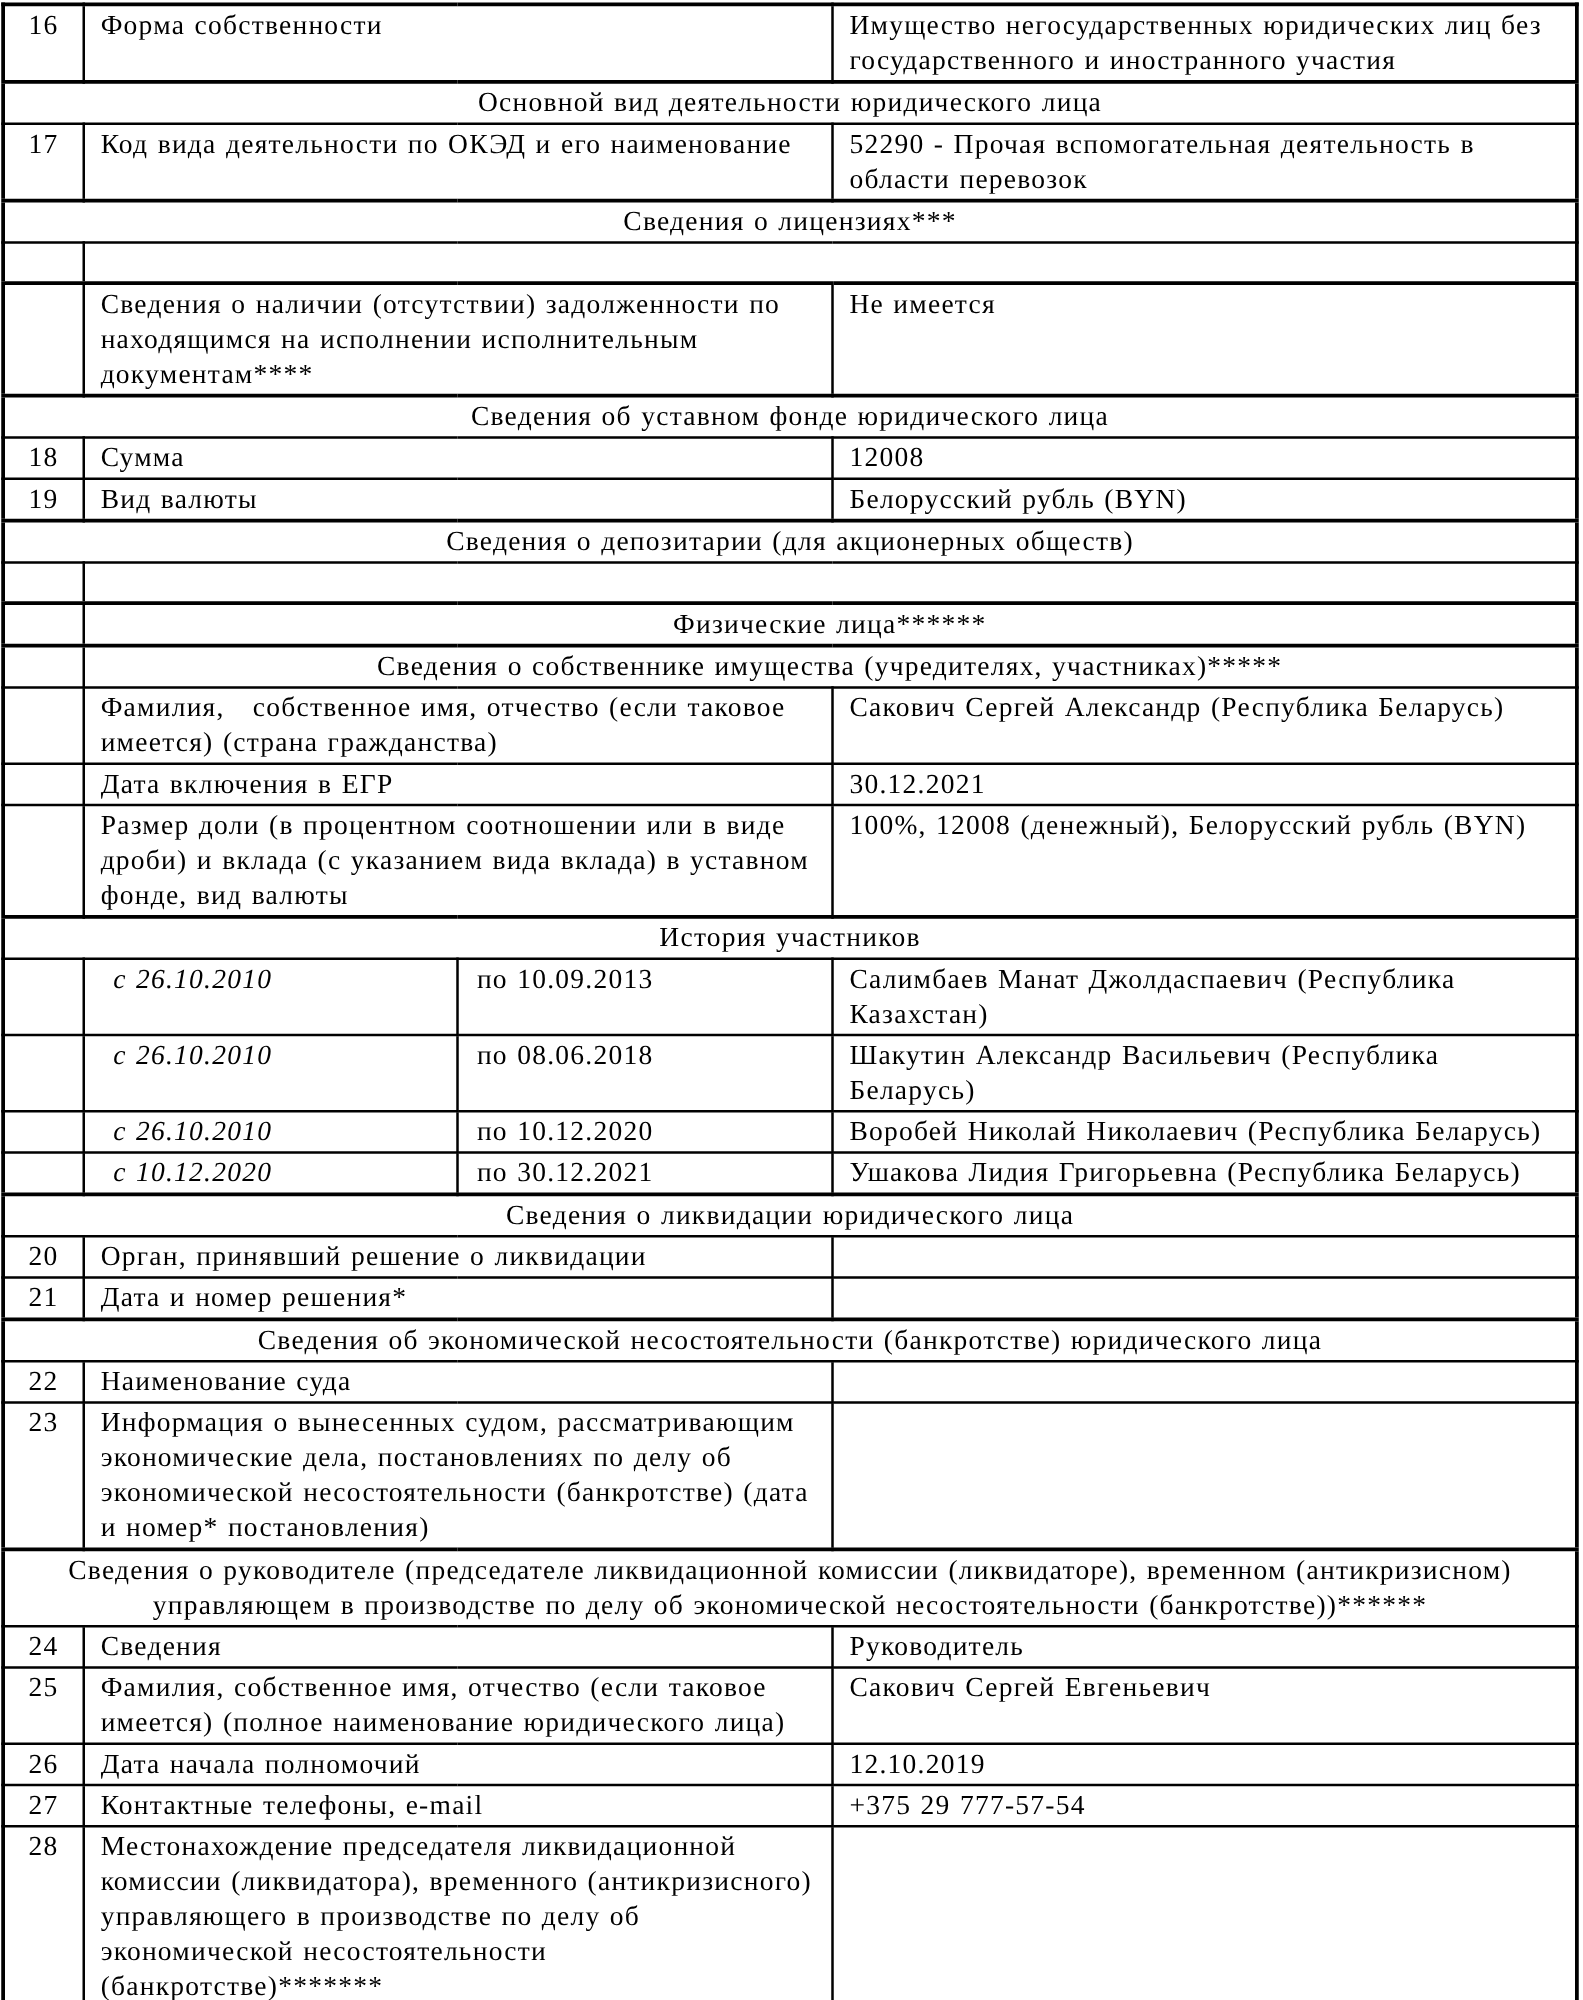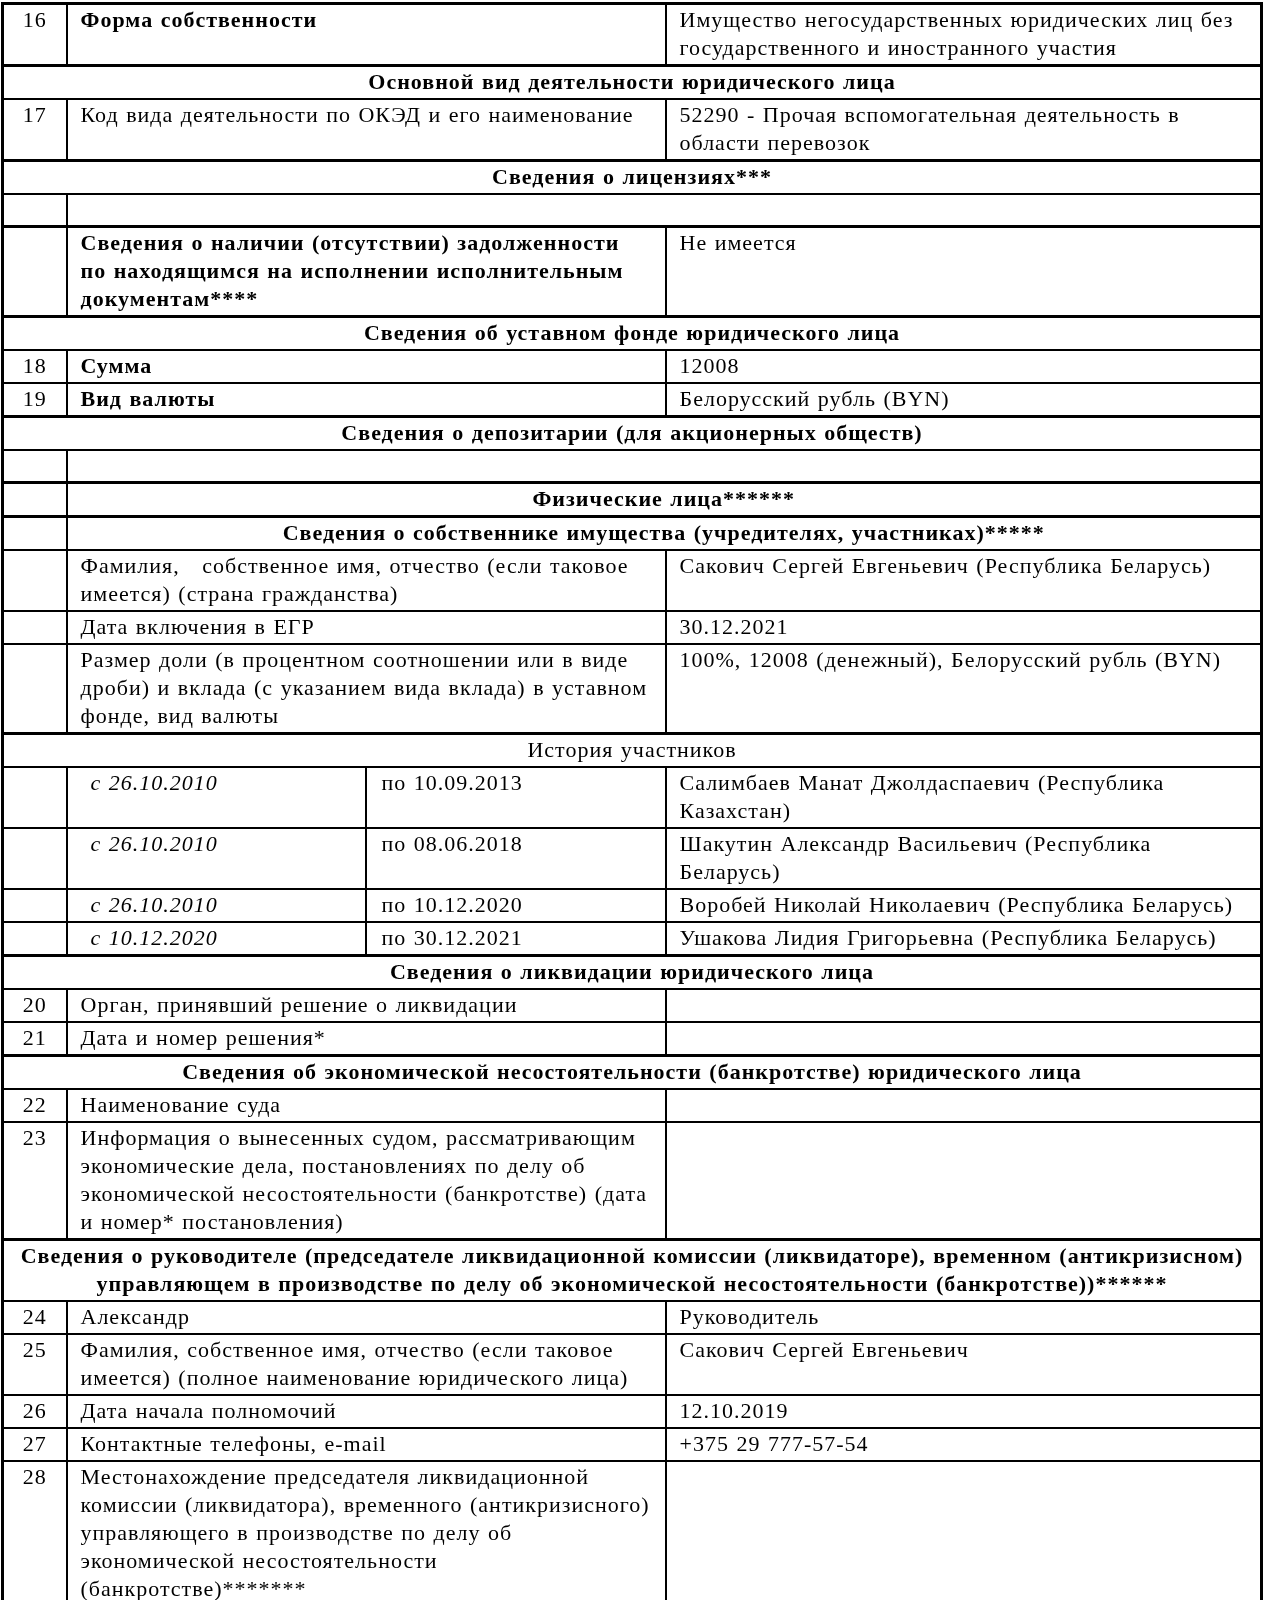--- a/index.html
+++ b/index.html
@@ -32,21 +32,21 @@
   td.num {
     text-align: center;
     padding: 1px 2px 2px 2px;
   }
   td.sec {
     text-align: center;
     padding: 1px 8px 2px 8px;
   }
   td.from { padding-left: 23px; font-style: italic; }
   td.to   { padding-left: 15px; margin-top: 20px; }
-  .bold   { font-weight: bold; }
+  .bold   { font-weight: normal; }
   tr.section td { border-top-width: 3px; }
   tr.thick-top td { border-top-width: 3px; }
   tr.empty-row td { height: 27px; }
 </style>
 </head>
 <body>
 
 <table class="registry">
   <colgroup>
     <col style="width:64px">
@@ -104,21 +104,21 @@
         <td class="num"></td>
         <td class="sec" colspan="3">Физические лица******</td>
       </tr>
       <tr class="section bold">
         <td class="num"></td>
         <td class="sec" colspan="3">Сведения о собственнике имущества (учредителях, участниках)*****</td>
       </tr>
       <tr>
         <td class="num"></td>
         <td class="lab" colspan="2">Фамилия,&nbsp;&nbsp; собственное имя, отчество (если таковое имеется) (страна гражданства)</td>
-        <td class="val">Сакович Сергей Евгеньевич (Республика Беларусь)</td>
+        <td class="val">Сакович Сергей Александр (Республика Беларусь)</td>
       </tr>
       <tr>
         <td class="num"></td>
         <td class="lab" colspan="2">Дата включения в ЕГР</td>
         <td class="val">30.12.2021</td>
       </tr>
       <tr>
         <td class="num"></td>
         <td class="lab" colspan="2">Размер доли (в процентном соотношении или в виде дроби) и вклада (с указанием вида вклада) в уставном фонде, вид валюты</td>
         <td class="val">100%, 12008 (денежный), Белорусский рубль (BYN)</td>
@@ -174,21 +174,21 @@
       <tr>
         <td class="num">23</td>
         <td class="lab" colspan="2">Информация о вынесенных судом, рассматривающим экономические дела, постановлениях по делу об экономической несостоятельности (банкротстве) (дата и номер* постановления)</td>
         <td class="val"></td>
       </tr>
       <tr class="section bold">
         <td class="sec" colspan="4">Сведения о руководителе (председателе ликвидационной комиссии (ликвидаторе), временном (антикризисном) управляющем в производстве по делу об экономической несостоятельности (банкротстве))******</td>
       </tr>
       <tr>
         <td class="num">24</td>
-        <td class="lab" colspan="2">Александр</td>
+        <td class="lab" colspan="2">Сведения</td>
         <td class="val">Руководитель</td>
       </tr>
       <tr>
         <td class="num">25</td>
         <td class="lab" colspan="2">Фамилия, собственное имя, отчество (если таковое имеется) (полное наименование юридического лица)</td>
         <td class="val">Сакович Сергей Евгеньевич</td>
       </tr>
       <tr>
         <td class="num">26</td>
         <td class="lab" colspan="2">Дата начала полномочий</td>

